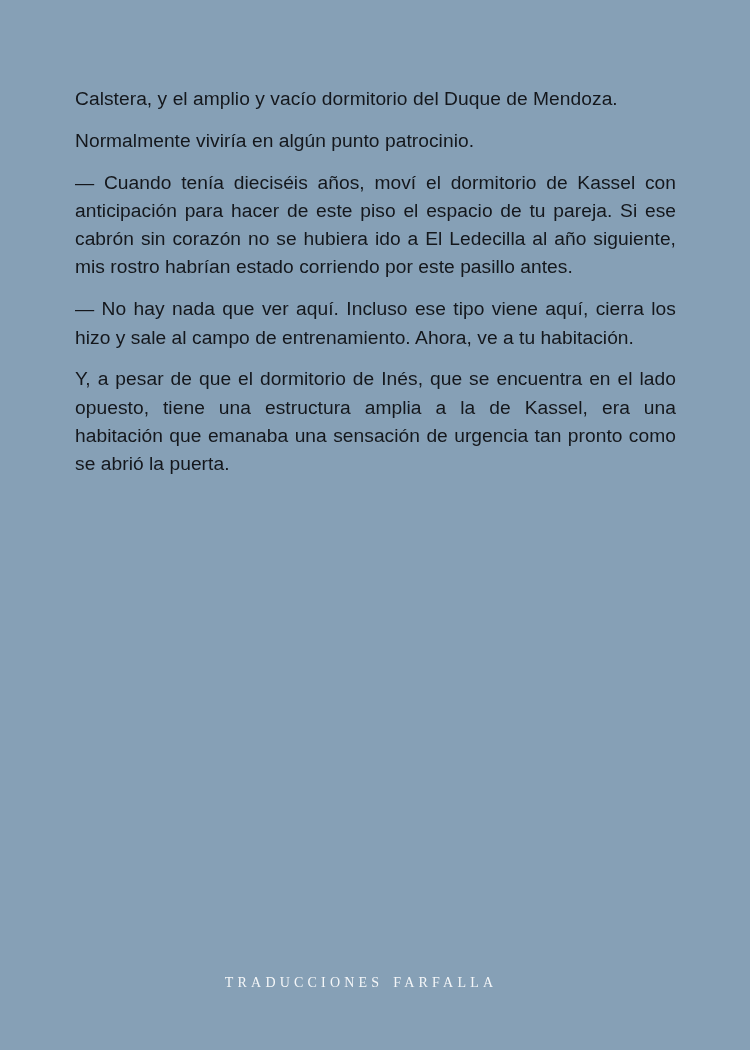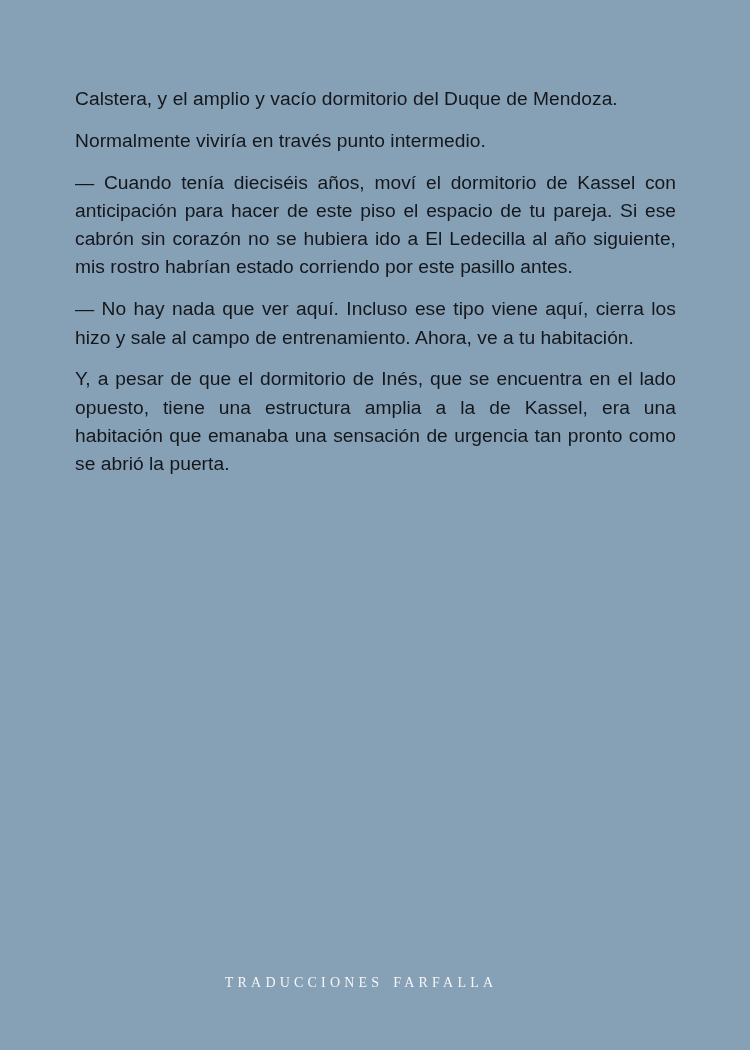--- a/index.html
+++ b/index.html
@@ -43,21 +43,21 @@
     .footer span.gap {
       display: inline-block;
       width: 10px;
     }
   </style>
 </head>
 <body>
 
 <div class="page">
   <p class="para">Calstera, y el amplio y vacío dormitorio del Duque de Mendoza.</p>
-  <p class="para">Normalmente viviría en través punto intermedio.</p>
+  <p class="para">Normalmente viviría en algún punto patrocinio.</p>
   <p class="para">— Cuando tenía dieciséis años, moví el dormitorio de Kassel con anticipación para hacer de este piso el espacio de tu pareja. Si ese cabrón sin corazón no se hubiera ido a El Ledecilla al año siguiente, mis rostro habrían estado corriendo por este pasillo antes.</p>
   <p class="para">— No hay nada que ver aquí. Incluso ese tipo viene aquí, cierra los hizo y sale al campo de entrenamiento. Ahora, ve a tu habitación.</p>
   <p class="para">Y, a pesar de que el dormitorio de Inés, que se encuentra en el lado opuesto, tiene una estructura amplia a la de Kassel, era una habitación que emanaba una sensación de urgencia tan pronto como se abrió la puerta.</p>
 </div>
 
 <div class="footer">
   <span>TRADUCCIONES</span><span class="gap"></span><span>FARFALLA</span>
 </div>
 
 </body></html>

